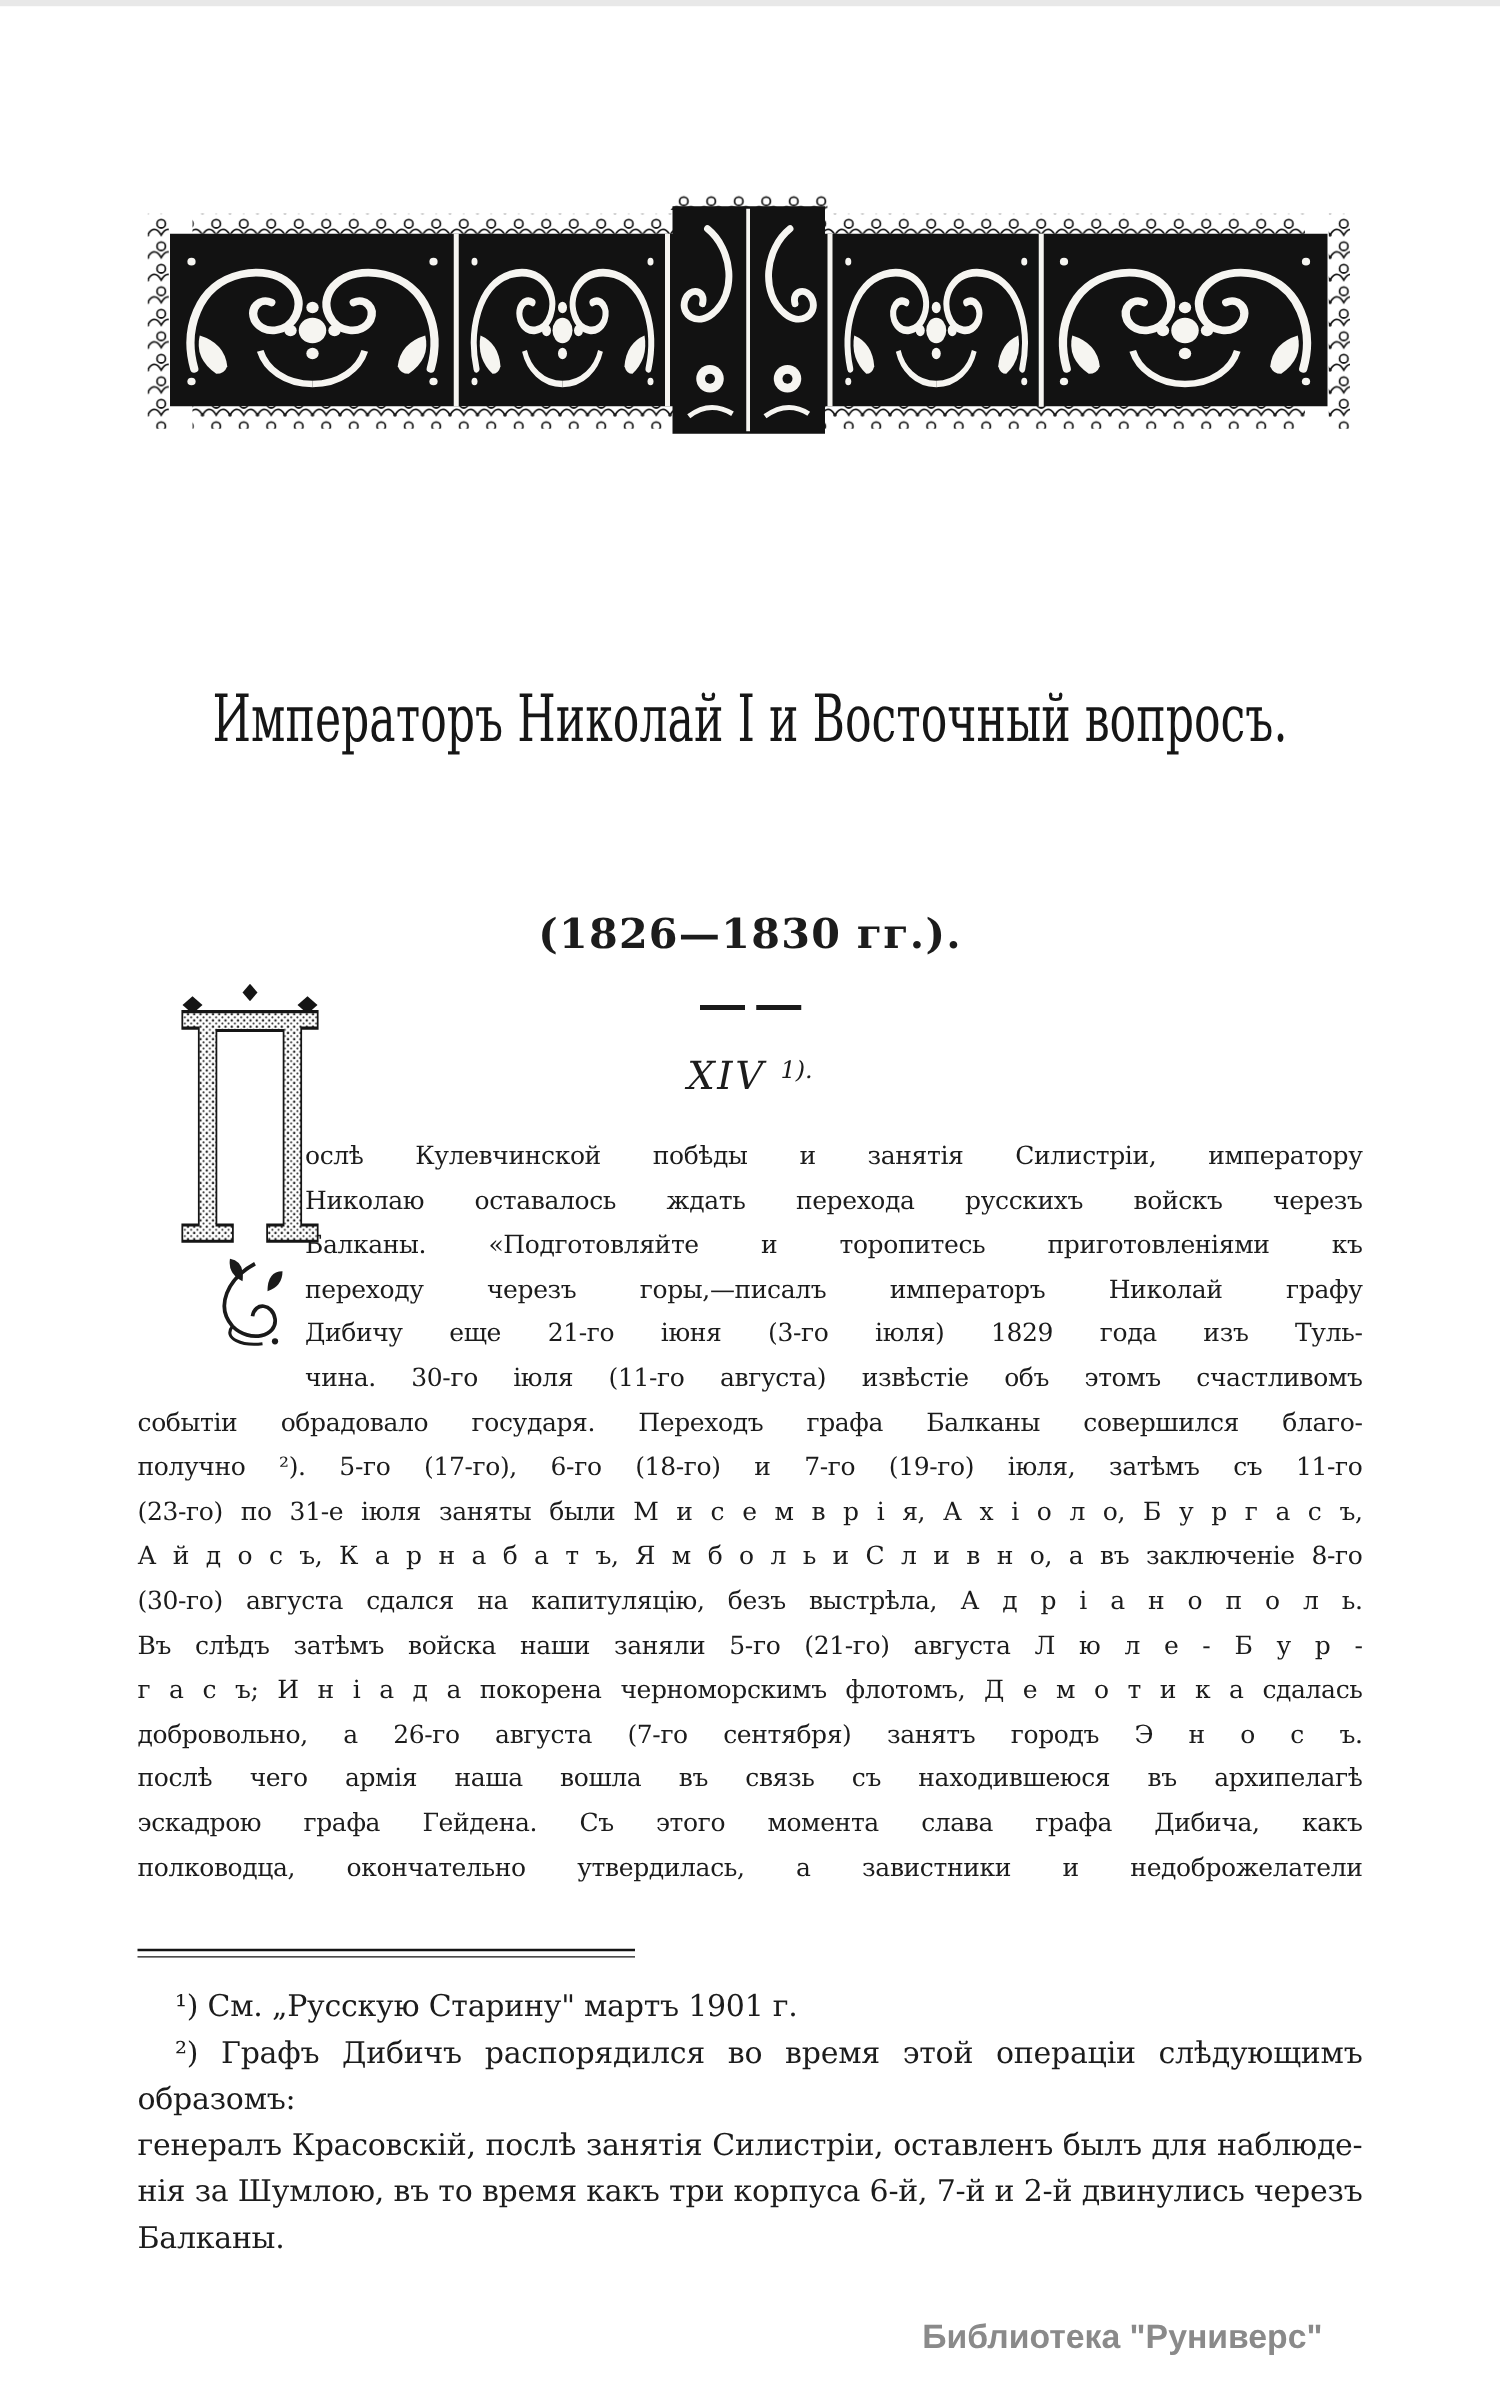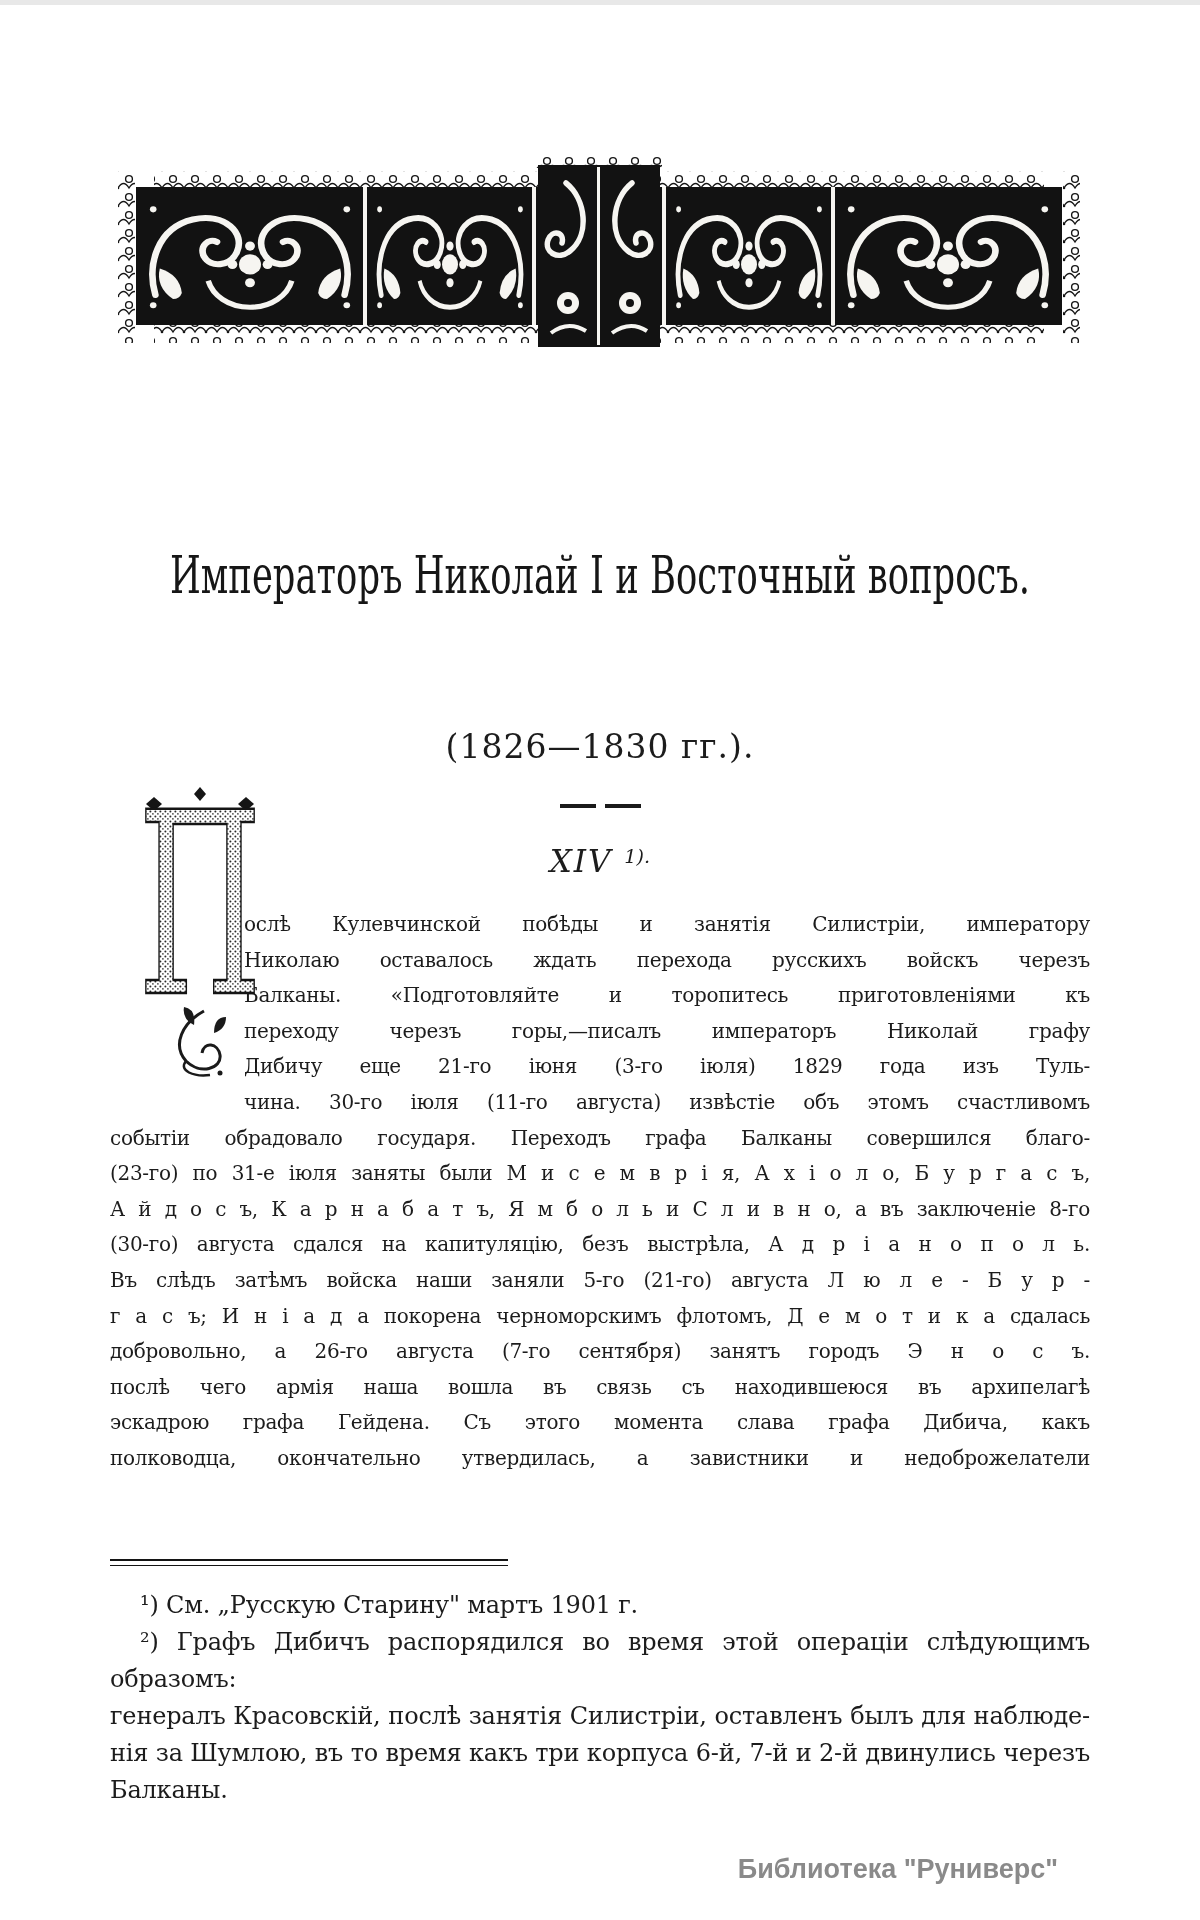--- a/index.html
+++ b/index.html
@@ -7,21 +7,21 @@
     position:relative;width:1200px;height:1920px;background:#ffffff;
     margin:5px auto;overflow:hidden;
     font-family:"DejaVu Serif","Liberation Serif",serif;color:#1c1c1c;
   }
   
   .ornament{position:absolute;left:118px;top:150px;width:962px;height:202px;}
   
   .title-svg{position:absolute;left:0;top:534px;width:1200px;height:76px;}
   .title-svg text{font-family:"DejaVu Serif","Liberation Serif",serif;fill:#161616;}
   .subtitle{position:absolute;left:0;top:722px;width:1200px;text-align:center;
-    font-size:33px;font-weight:normal;letter-spacing:1px;}
+    font-size:33px;font-weight:bold;letter-spacing:1px;}
   .title-divider{position:absolute;left:0;top:799px;width:1200px;display:flex;
     justify-content:center;gap:9px;}
   .title-divider i{display:block;width:36px;height:4px;background:#1a1a1a;}
   .chapter{position:absolute;left:0;top:838px;width:1200px;text-align:center;
     font-size:31px;letter-spacing:2px;font-style:italic;}
   .chapter .sup{font-size:0.62em;vertical-align:9px;letter-spacing:0;}
   
   .dropcap-svg{position:absolute;left:124px;top:770px;width:154px;height:304px;z-index:2;}
   .dropcap-svg text{font-family:"DejaVu Serif",serif;}
   
@@ -142,20 +142,21 @@
 
   <div class="body-text">
     <div class="dropcap-spacer"></div>
     <div class="bline">ослѣ Кулевчинской побѣды и занятія Силистріи, императору</div>
     <div class="bline">Николаю оставалось ждать перехода русскихъ войскъ черезъ</div>
     <div class="bline">Балканы. «Подготовляйте и торопитесь приготовленіями къ</div>
     <div class="bline">переходу черезъ горы,—писалъ императоръ Николай графу</div>
     <div class="bline">Дибичу еще 21-го іюня (3-го іюля) 1829 года изъ Туль-</div>
     <div class="bline">чина. 30-го іюля (11-го августа) извѣстіе объ этомъ счастливомъ</div>
     <div class="bline">событіи обрадовало государя. Переходъ графа Балканы совершился благо-</div>
+    <div class="bline">получно ²). 5-го (17-го), 6-го (18-го) и 7-го (19-го) іюля, затѣмъ съ 11-го</div>
     <div class="bline">(23-го) по 31-е іюля заняты были М и с е м в р і я, А х і о л о, Б у р г а с ъ,</div>
     <div class="bline">А й д о с ъ, К а р н а б а т ъ, Я м б о л ь и С л и в н о, а въ заключеніе 8-го</div>
     <div class="bline">(30-го) августа сдался на капитуляцію, безъ выстрѣла, А д р і а н о п о л ь.</div>
     <div class="bline">Въ слѣдъ затѣмъ войска наши заняли 5-го (21-го) августа Л ю л е - Б у р -</div>
     <div class="bline">г а с ъ; И н і а д а покорена черноморскимъ флотомъ, Д е м о т и к а сдалась</div>
     <div class="bline">добровольно, а 26-го августа (7-го сентября) занятъ городъ Э н о с ъ.</div>
     <div class="bline">послѣ чего армія наша вошла въ связь съ находившеюся въ архипелагѣ</div>
     <div class="bline">эскадрою графа Гейдена. Съ этого момента слава графа Дибича, какъ</div>
     <div class="bline">полководца, окончательно утвердилась, а завистники и недоброжелатели</div>
   </div>

